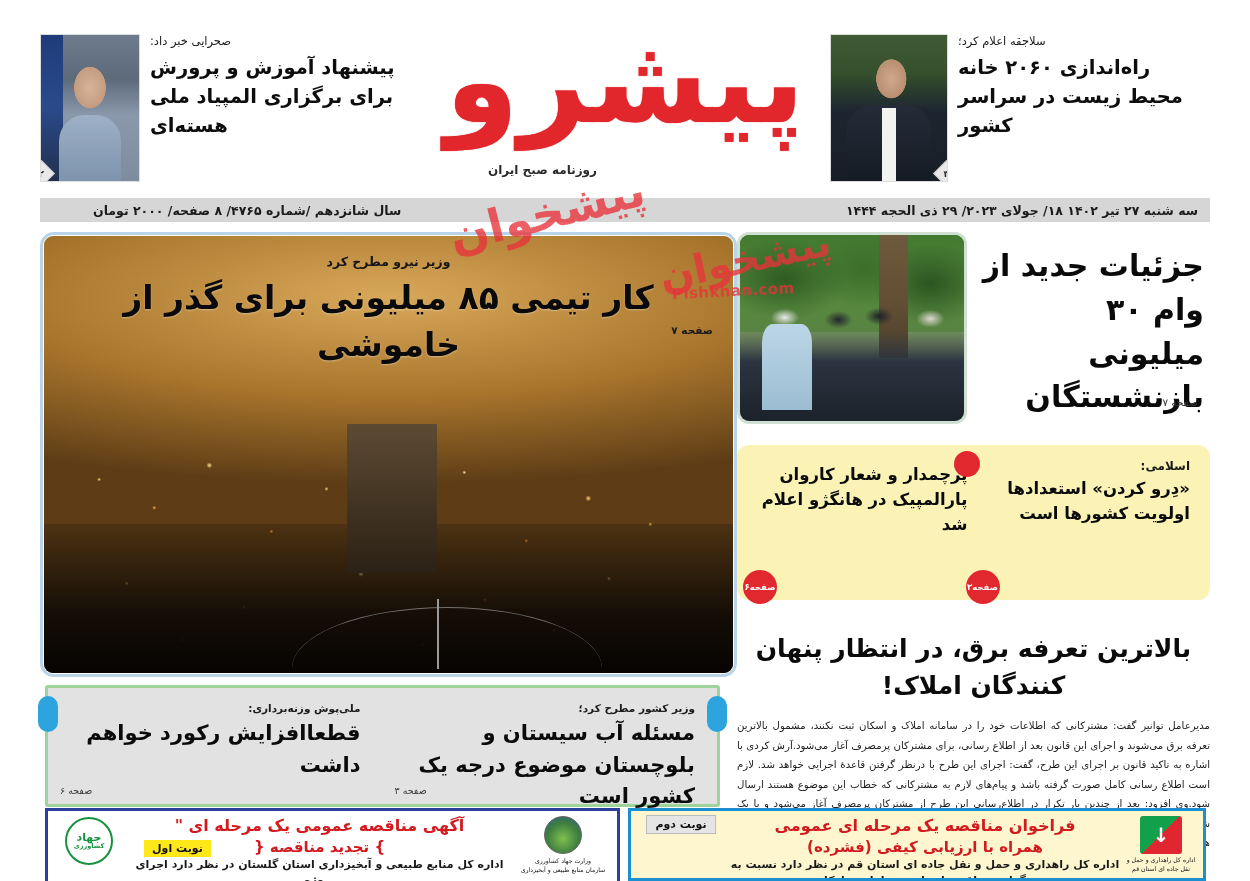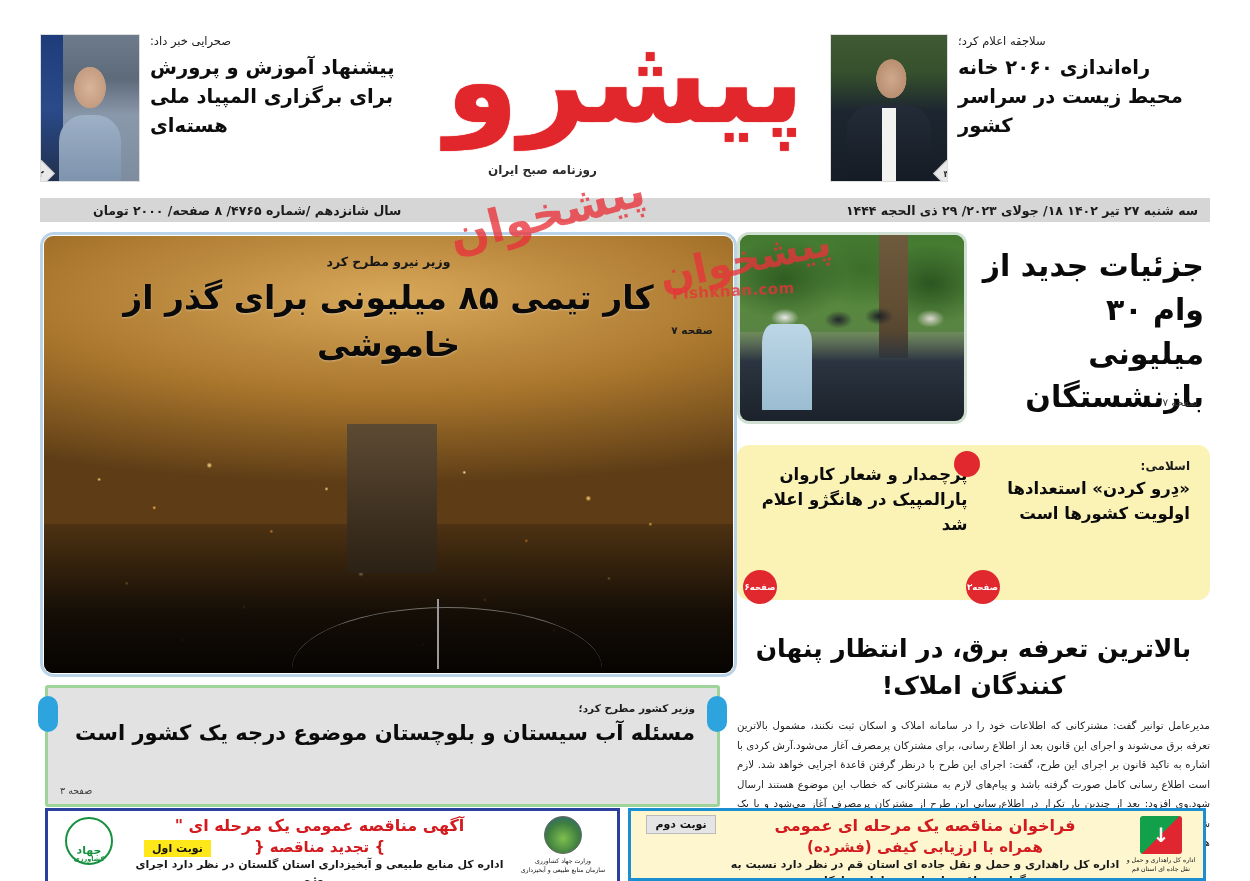--- a/index.html
+++ b/index.html
@@ -288,21 +288,21 @@
     border: 3px solid #1b8fd0; background: #fdf6cf; overflow: hidden;
   }
   .ad-row { display:flex; flex-direction: row; align-items: flex-start; height: 100%; padding: 4px 6px; }
 
   .ad-logo-green {
     width: 70px; height: 52px; flex:0 0 70px; position: relative;
     display:flex; align-items:center; justify-content:center;
   }
   .seal {
     width: 48px; height: 48px; border-radius: 50%;
-    border: 2px solid #16913f; display:flex; align-items:center; justify-content:flex-end;
+    border: 2px solid #16913f; display:flex; align-items:center; justify-content:center;
     flex-direction: column; color:#16913f; font-weight:bold;
   }
   .seal .s1 { font-size: 11px; line-height:1; }
   .seal .s2 { font-size: 6.5px; line-height:1.1; }
   .ad-center { flex: 1; text-align: center; padding: 0 4px; position: relative; }
   .ad-title { font-size: 16px; font-weight: bold; color: #d31a1f; line-height: 1.35; }
   .ad-title2 { font-size: 15px; font-weight: bold; color: #d31a1f; line-height: 1.35; }
   .ad-nobat {
     display:inline-block; background:#ffe81a; color:#111;
     font-size: 11px; font-weight:bold; padding: 2px 8px;
@@ -439,20 +439,25 @@
       </div>
     </div>
 
     <div class="graybox">
       <div class="blue-tab" style="right:-10px;"></div>
       <div class="gb-col">
         <div class="gb-kicker">وزیر کشور مطرح کرد؛</div>
         <div class="gb-head">مسئله آب سیستان و بلوچستان موضوع درجه یک کشور است</div>
         <div class="gb-pageref">صفحه ۳</div>
       </div>
+      <div class="gb-col">
+        <div class="gb-kicker">ملی‌پوش وزنه‌برداری:</div>
+        <div class="gb-head">قطعاافزایش رکورد خواهم داشت</div>
+        <div class="gb-pageref">صفحه ۶</div>
+      </div>
       <div class="blue-tab" style="left:-10px;"></div>
     </div>
   </div>
 
   <div class="ad-left">
     <div class="ad-row">
       <div class="ad-org">
         <div class="crest"></div>
         <div>وزارت جهاد کشاورزی</div>
         <div>سازمان منابع طبیعی و آبخیزداری</div>

